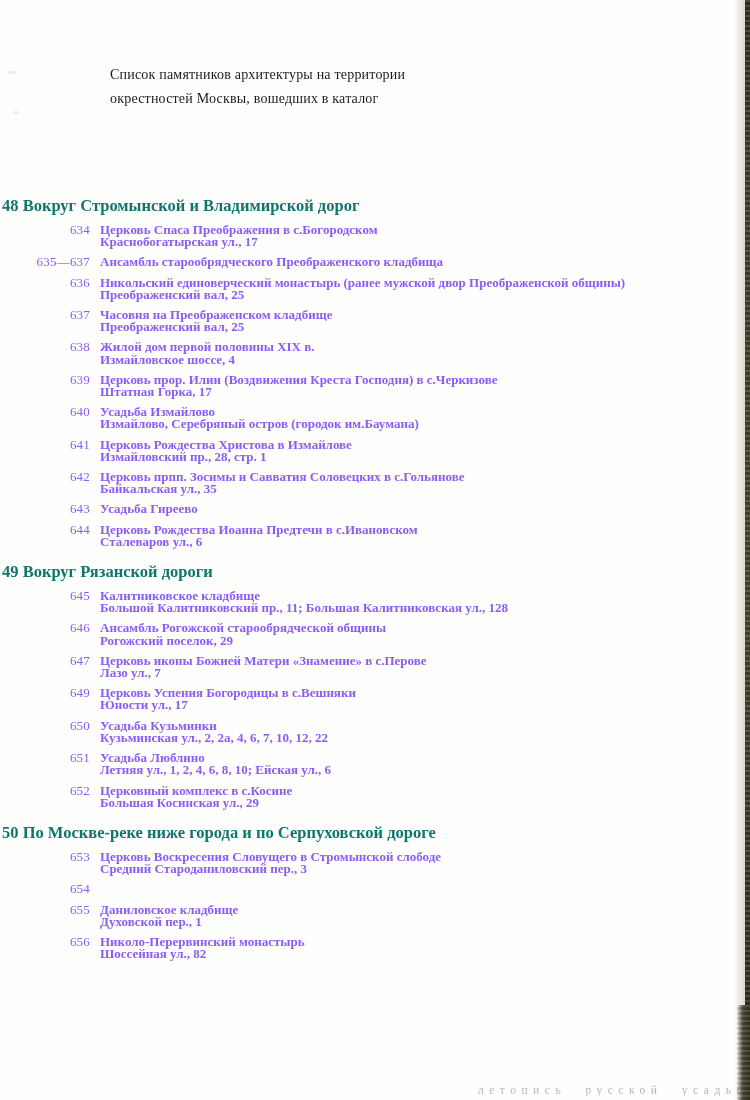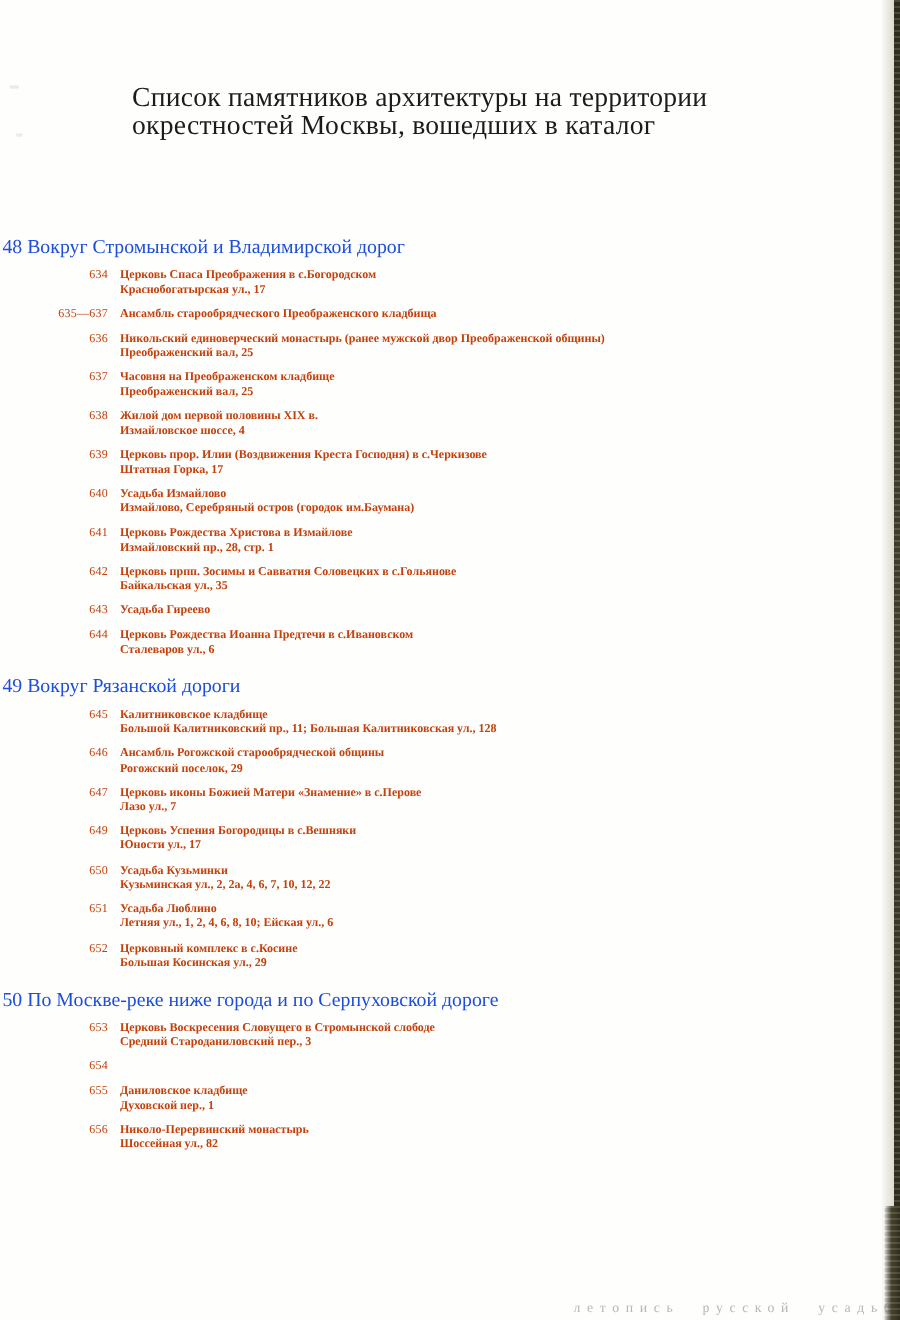--- a/index.html
+++ b/index.html
@@ -12,40 +12,40 @@
     overflow:hidden;
   }
   .page {
     position:absolute; inset:0;
     background:#fefefd;
   }
   
   .doc-title {
     position:absolute; left:110px; top:54px;
     width:520px;
-    font-size:23px; line-height:24px;
+    font-size:14px; line-height:24px;
     font-weight:400; letter-spacing:0.2px;
     color:#1b1b1b;
   }
   .doc-title span { display:block; }
   
   .content {
     position:absolute; left:2px; top:196px; width:710px;
   }
   .section { margin:0 0 14px 0; }
   .section-heading {
     font-size:16.5px; line-height:19px;
-    color:#1d4ed8; font-weight:400;
+    color:#0f766e; font-weight:700;
     margin:0 0 9px 0;
   }
   .entry {
     display:flex; align-items:flex-start;
     margin:0 0 8px 0;
-    font-size:10px; line-height:12.2px;
-    color:#c2410c;
+    font-size:13px; line-height:12.2px;
+    color:#8b5cf6;
   }
   .entry-num {
     flex:none; width:88px; text-align:right;
     letter-spacing:0.2px;
   }
   .entry-body { margin-left:10px; max-width:580px; }
   .entry-name, .entry-addr { display:block;font-weight:bold; }
   
   .speck { position:absolute; border-radius:2px; }
   .speck-1 { left:8px;  top:71px;  width:8px; height:3px; background:#ebebe8; }

